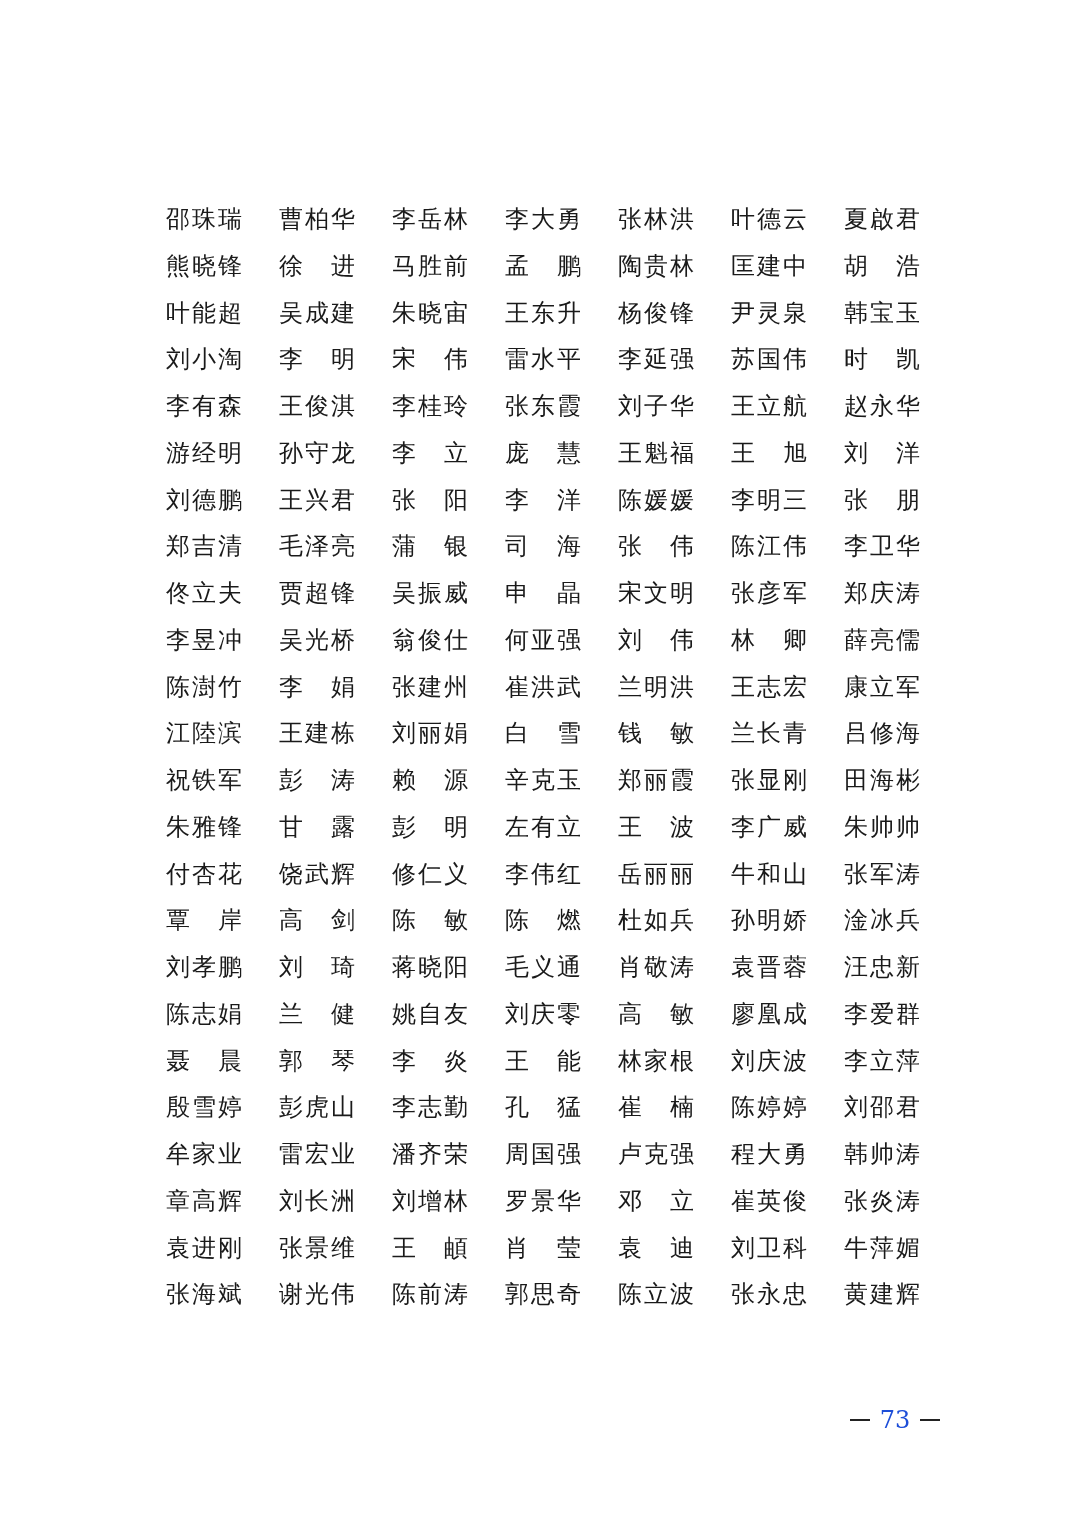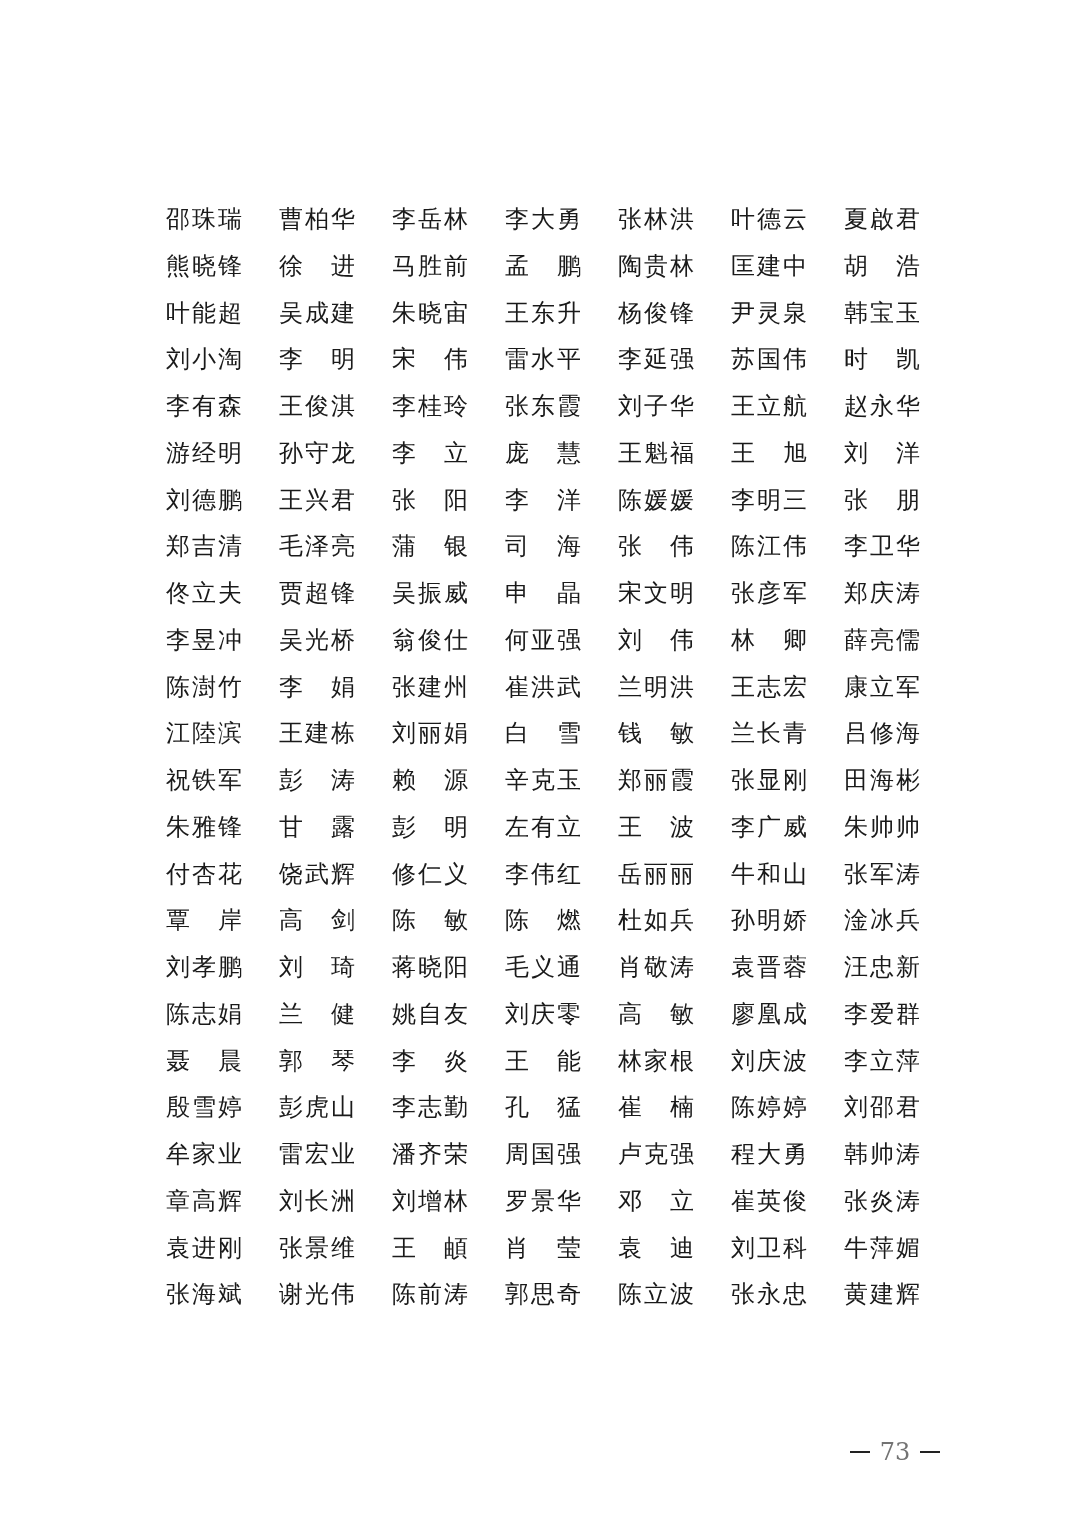--- a/index.html
+++ b/index.html
@@ -45,22 +45,21 @@
       position: absolute;
       left: 840px;
       top: 1403px;
       width: 110px;
       height: 34px;
       display: flex;
       align-items: center;
       justify-content: flex-end;
       font-family: "DejaVu Serif", "Liberation Serif", serif;
       font-size: 24px;
-      color: #737373;
-      margin-top: 32px;
+      color: #1d4ed8;
     }
     .page-number .dash {
       display: inline-block;
       width: 24px;
       height: 1.5px;
       background: #222;
       margin: 0 10px;
     }
   </style>
 </head>

